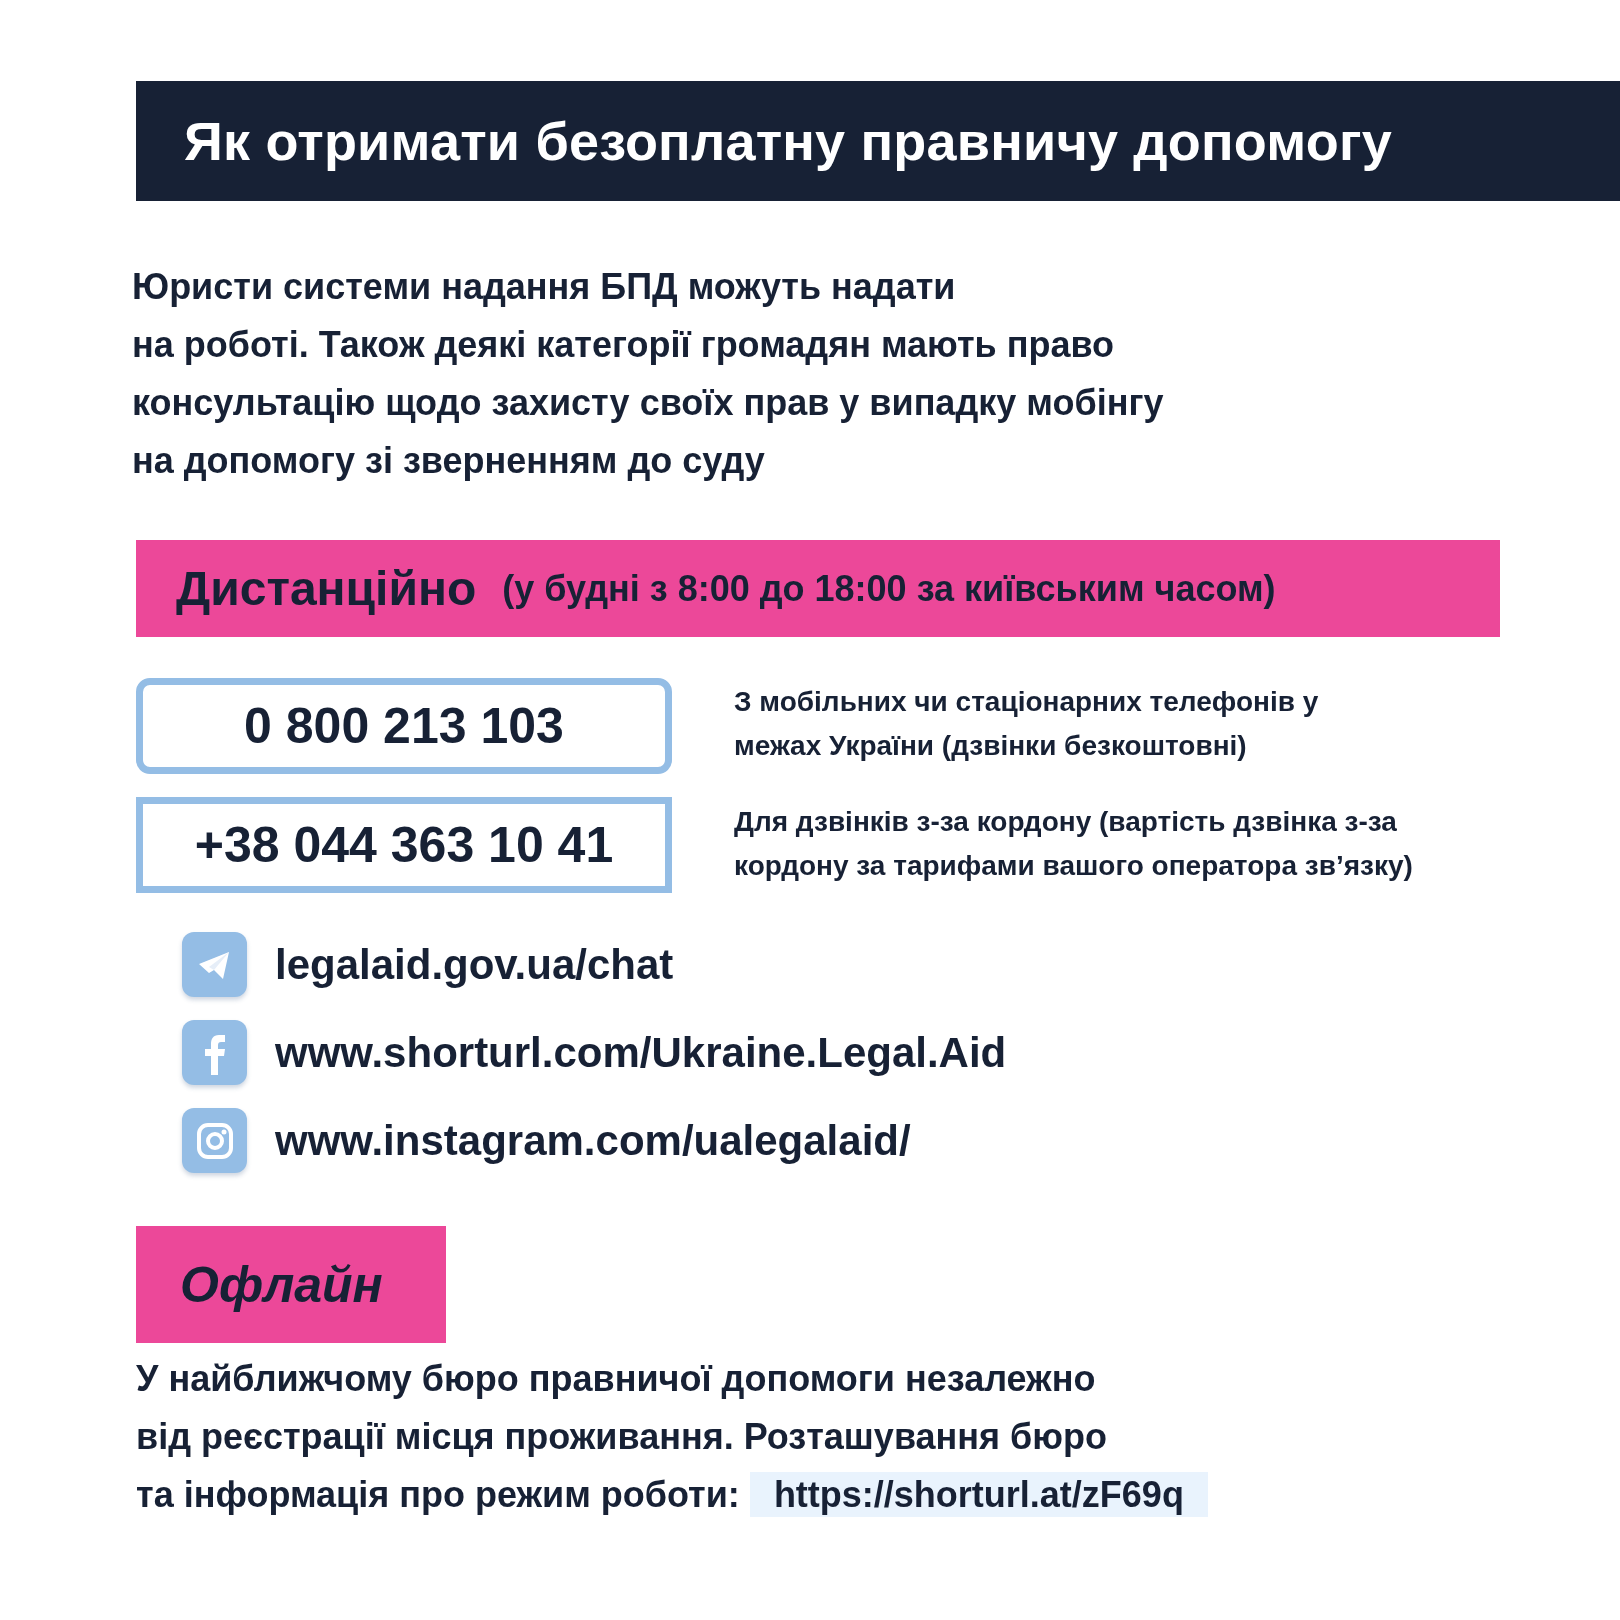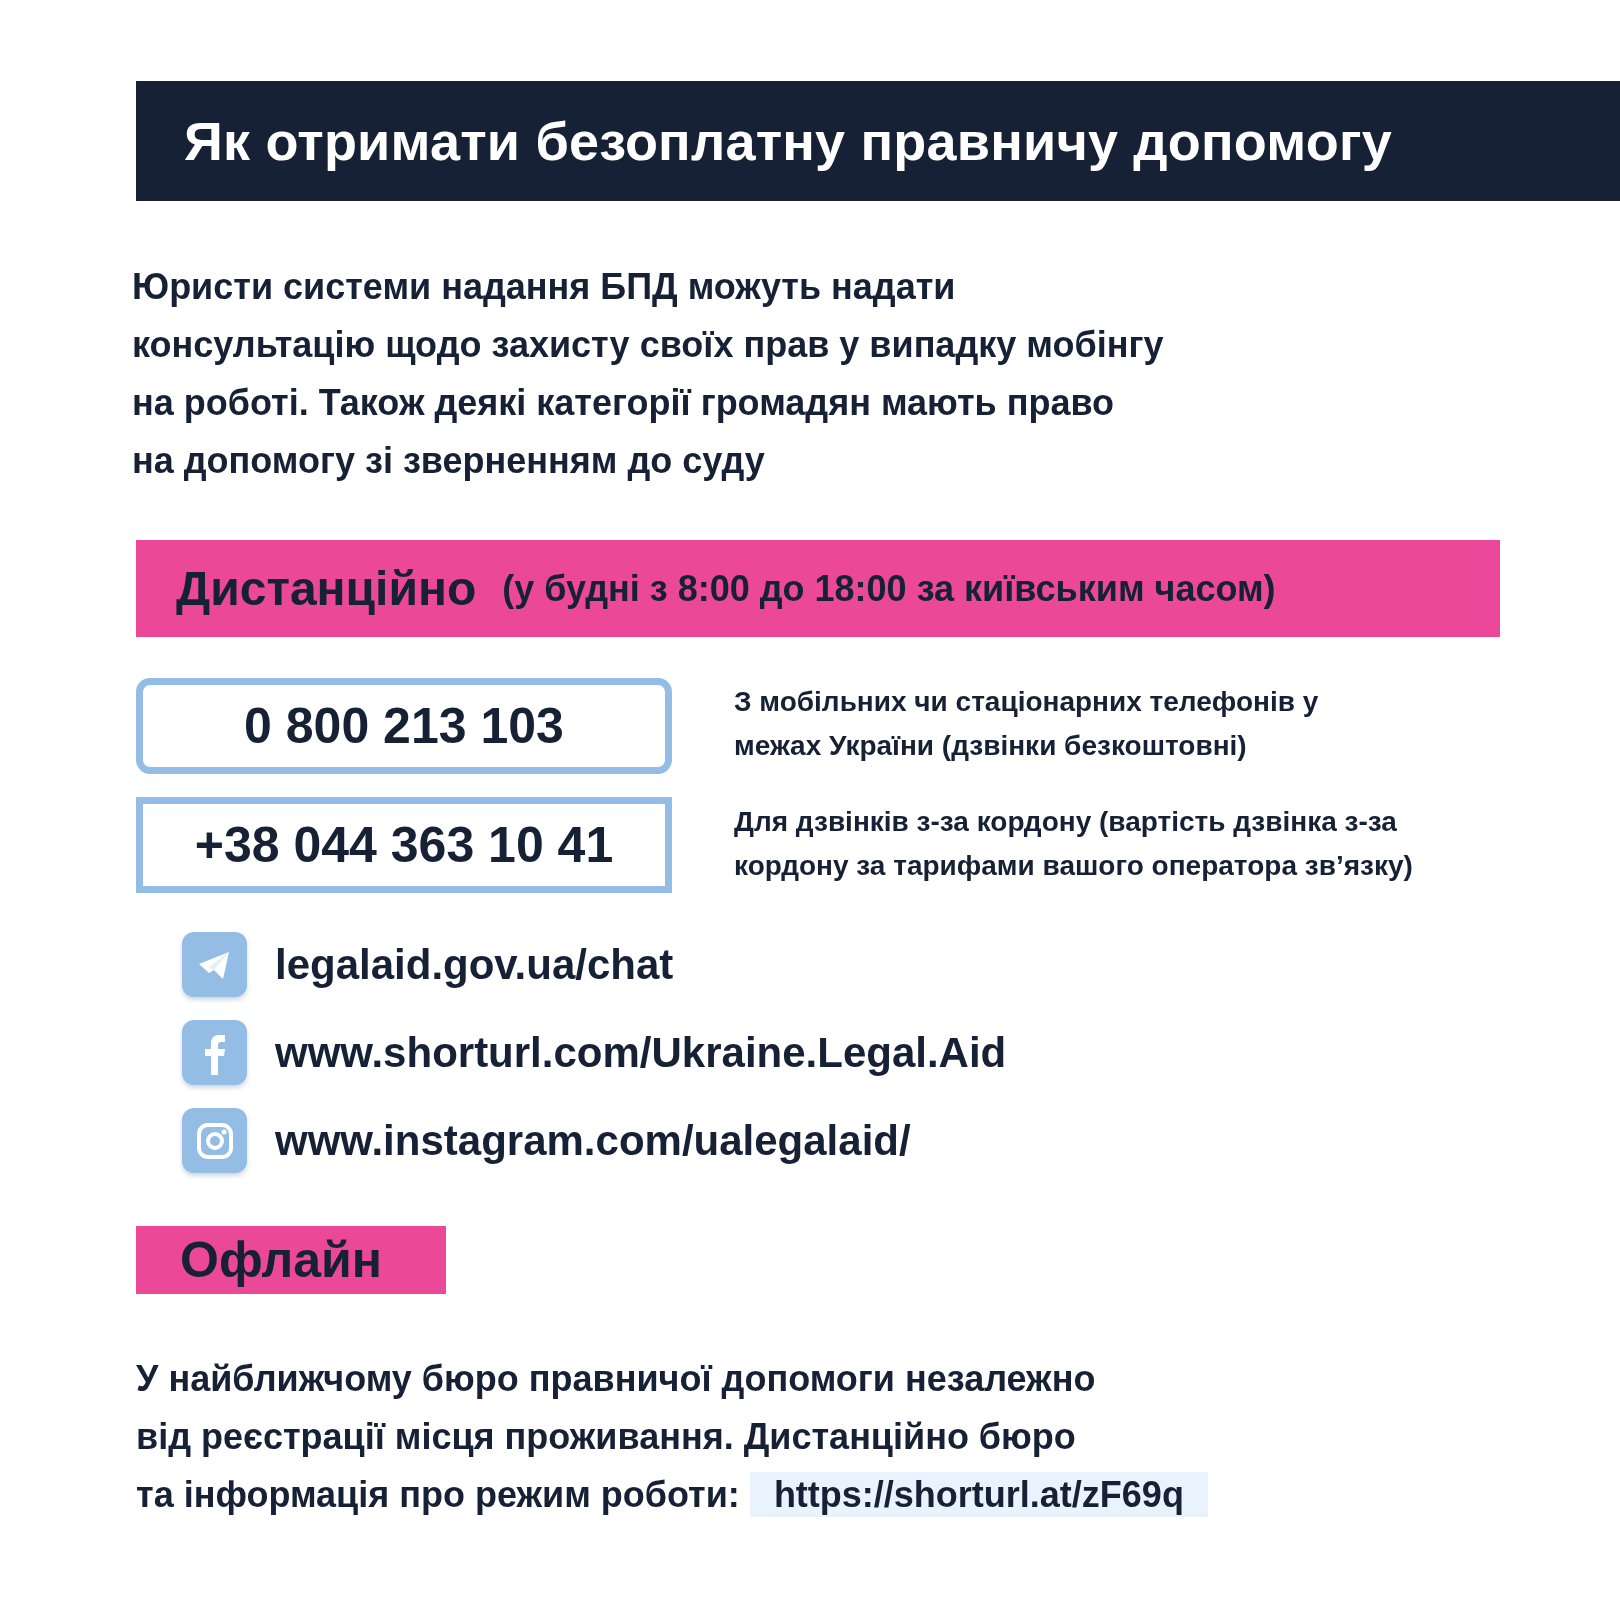--- a/index.html
+++ b/index.html
@@ -39,39 +39,39 @@
     .social-row { left:136px; display:flex; align-items:center;padding-left:46px; }
     .social-icon {
       width:65px; height:65px; border-radius:12px; background:#94bde5;
       display:flex; align-items:center; justify-content:center;
       box-shadow:0 3px 4px rgba(70,100,140,0.25);
     }
     .social-text { margin-left:28px; font-weight:700; font-size:42px; white-space:nowrap; }
     .row-tg { top:932px; }
     .row-fb { top:1020px; }
     .row-ig { top:1108px; }
-    .offline-band { left:136px; top:1226px; width:310px; height:68px; }
+    .offline-band { left:136px; top:1226px; width:310px; height:117px;font-style:italic; }
     .offline-title { margin-left:44px; font-weight:700; font-size:50px; }
     .offline-text {
       left:136px; top:1350px; width:1400px; font-weight:700; font-size:36px; line-height:58px;
     }
     .offline-text div { white-space:nowrap; }
     .url-chip { background:#e9f3fd; padding:2px 24px; }
   </style>
 </head>
 <body>
 
 <div class="abs header-bar">
   <div class="header-title">Як отримати безоплатну правничу допомогу</div>
 </div>
 
 <div class="abs intro">
   <div>Юристи системи надання БПД можуть надати</div>
+  <div>на роботі. Також деякі категорії громадян мають право</div>
   <div>консультацію щодо захисту своїх прав у випадку мобінгу</div>
-  <div>на роботі. Також деякі категорії громадян мають право</div>
   <div>на допомогу зі зверненням до суду</div>
 </div>
 
 <div class="abs band remote-band">
   <span class="remote-title">Дистанційно</span>
   <span class="remote-hours">(у будні з 8:00 до 18:00 за київським часом)</span>
 </div>
 
 <div class="abs phone-box phone-1">0 800 213 103</div>
 <div class="abs phone-desc desc-1">
@@ -114,15 +114,15 @@
   </span>
   <span class="social-text">www.instagram.com/ualegalaid/</span>
 </div>
 
 <div class="abs band offline-band">
   <span class="offline-title">Офлайн</span>
 </div>
 
 <div class="abs offline-text">
   <div>У найближчому бюро правничої допомоги незалежно</div>
-  <div>від реєстрації місця проживання. Дистанційно бюро</div>
+  <div>від реєстрації місця проживання. Розташування бюро</div>
   <div><span>та інформація про режим роботи: </span><span class="url-chip">https://shorturl.at/zF69q</span></div>
 </div>
 
 </body></html>

